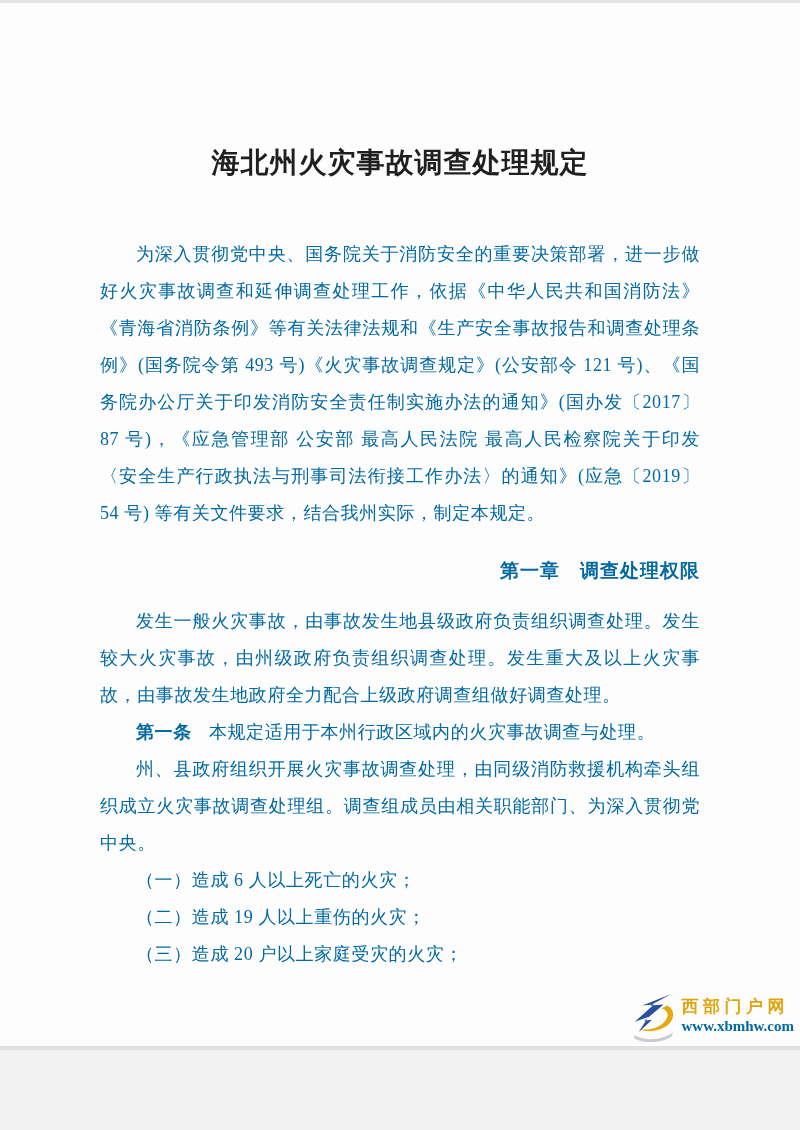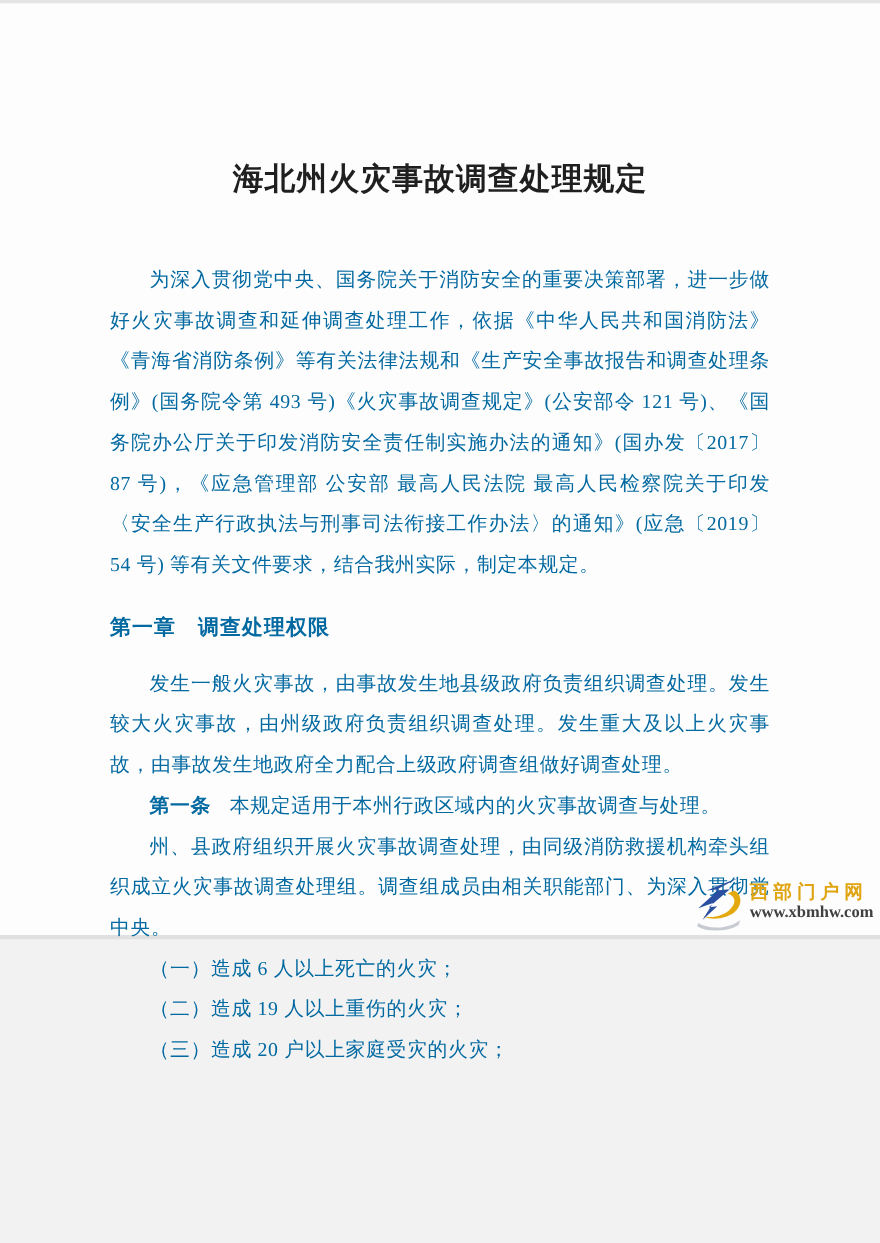--- a/index.html
+++ b/index.html
@@ -4,21 +4,21 @@
 <style>
   * { margin: 0; padding: 0; box-sizing: border-box; }
   html, body {
     width: 800px; height: 1130px;
     background: #f2f2f2;
     font-family: "Liberation Sans", "DejaVu Sans", sans-serif;
     overflow: hidden;
   }
   .page {
     position: relative;
-    width: 800px; height: 854px;
+    width: 800px; height: 1050px;
     background: #fdfdfd;
     border-top: 3px solid #e4e4e4;
     border-bottom: 4px solid #e0e0e0;
   }
   .content {
     position: absolute;
     left: 100px; top: 143px;
     width: 600px;
   }
   .doc-title {
@@ -33,21 +33,21 @@
   .blocks { color: #0369a1; font-family: Liberation Serif, serif; }
   .block {
     font-size: 18px;
     line-height: 37px;
     letter-spacing: 0.6px;
     text-align: justify;
     text-justify: inter-ideograph;
   }
   .block.paragraph, .block.article, .block.item { text-indent: 2em; }
   .block.chapter {
-    text-align: left;
+    text-align: right;
     text-indent: 0;
     font-weight: bold;
     font-size: 19px;
     margin: 20px 0 14px 0;
     letter-spacing: 1px;
   }
   .term { font-weight: bold; margin-right: 0.95em; }
   
   .watermark {
     position: absolute;
@@ -61,21 +61,21 @@
   .site-name {
     color: #dfa410;
     font-weight: bold;
     font-size: 17px;
     line-height: 20px;
     letter-spacing: 4.5px;
     white-space: nowrap;
     text-align: right;
   }
   .site-url {
-    color: #404040;
+    color: #0369a1;
     font-weight: bold;
     font-size: 15px;
     line-height: 18px;
     font-family: "Liberation Serif", "DejaVu Serif", serif;
     white-space: nowrap;
   }
 </style>
 </head>
 <body>
 

